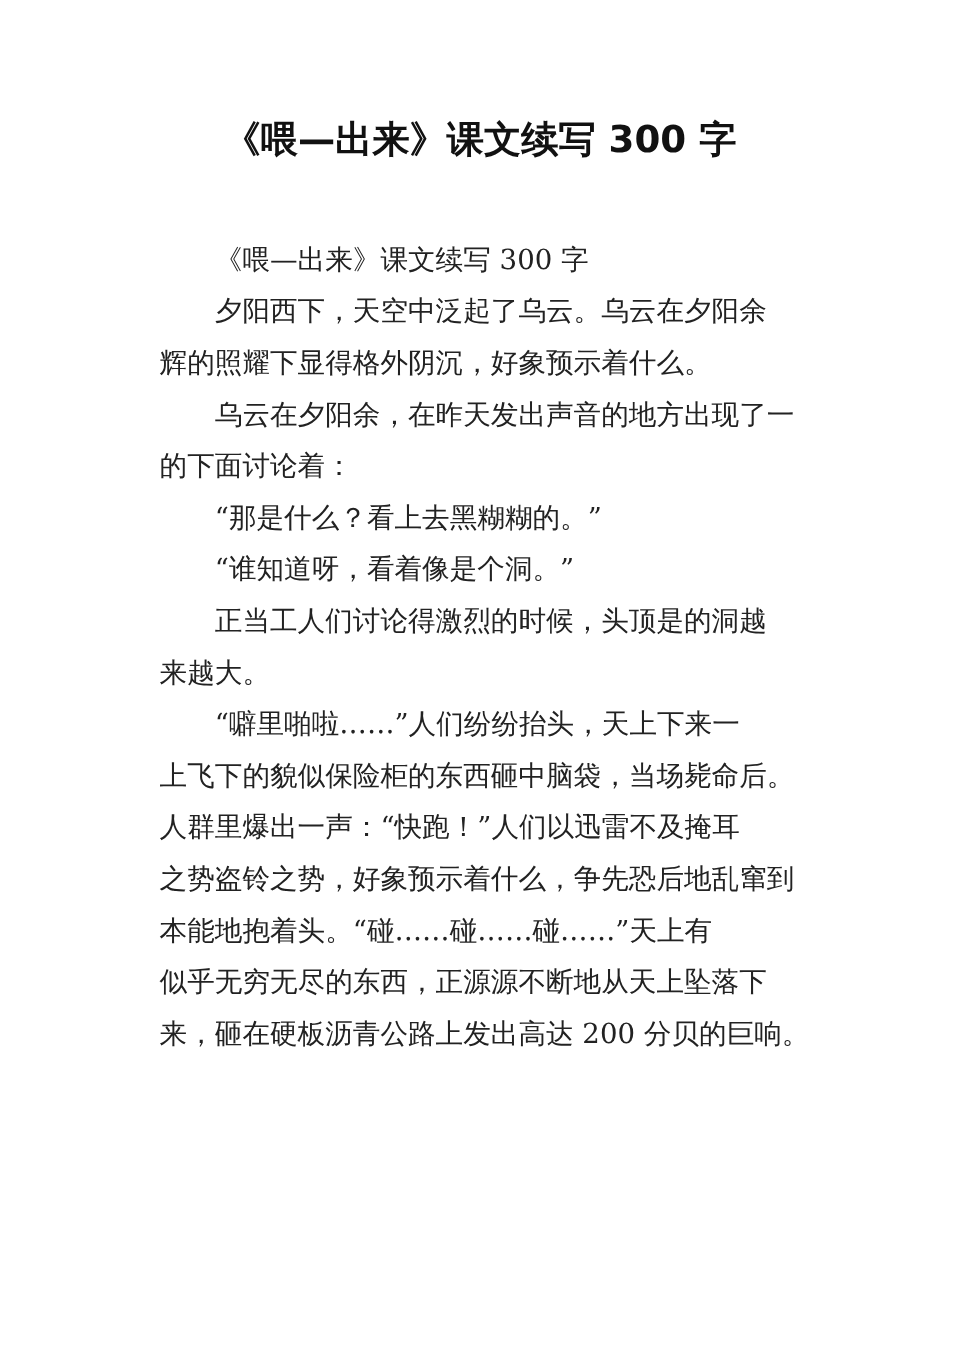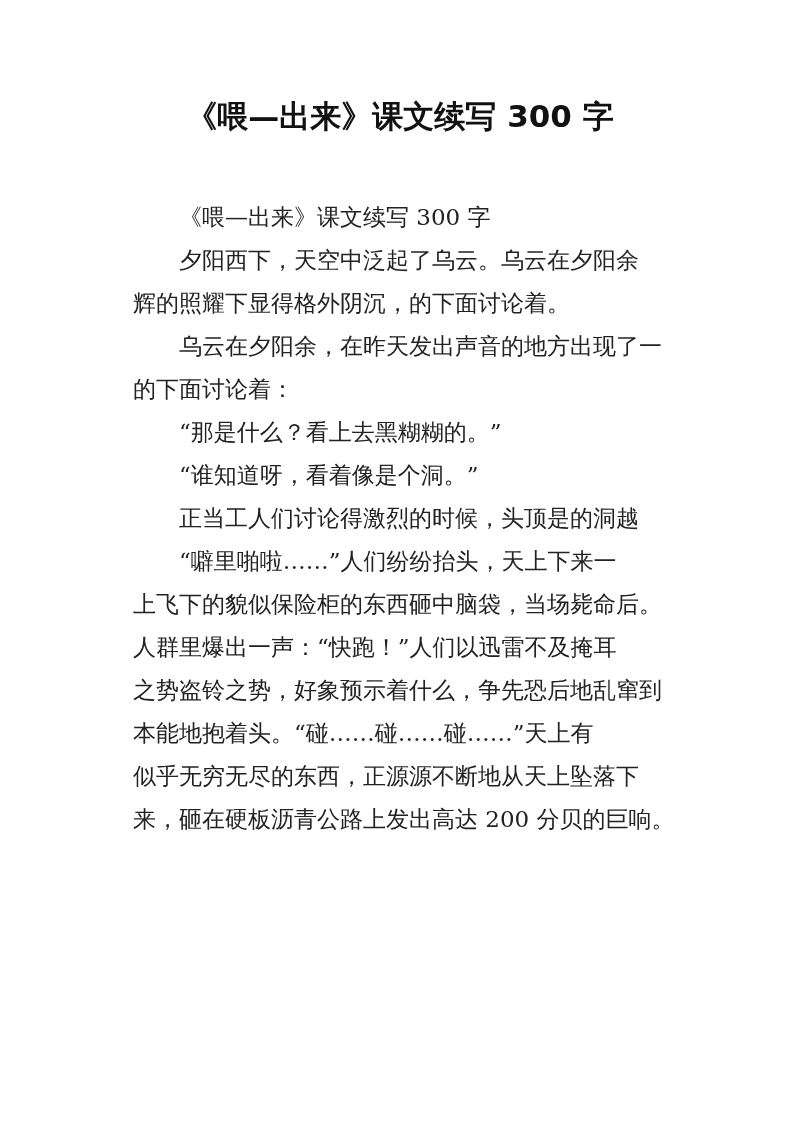--- a/index.html
+++ b/index.html
@@ -18,26 +18,27 @@
   .indent { padding-left: 46px; }
 </style>
 </head>
 <body>
 
 <div class="page">
   <div class="title">《喂—出来》课文续写 300 字</div>
   <div class="body-text">
     <div class="line indent">《喂—出来》课文续写 300 字</div>
     <div class="line indent">夕阳西下，天空中泛起了乌云。乌云在夕阳余</div>
-    <div class="line">辉的照耀下显得格外阴沉，的下面讨论着。</div>
+    <div class="line">辉的照耀下显得格外阴沉，好象预示着什么。</div>
     <div class="line indent">乌云在夕阳余，在昨天发出声音的地方出现了一</div>
     <div class="line">的下面讨论着：</div>
     <div class="line indent">“那是什么？看上去黑糊糊的。”</div>
     <div class="line indent">“谁知道呀，看着像是个洞。”</div>
     <div class="line indent">正当工人们讨论得激烈的时候，头顶是的洞越</div>
+    <div class="line">来越大。</div>
     <div class="line indent">“噼里啪啦……”人们纷纷抬头，天上下来一</div>
     <div class="line">上飞下的貌似保险柜的东西砸中脑袋，当场毙命后。</div>
     <div class="line">人群里爆出一声：“快跑！”人们以迅雷不及掩耳</div>
     <div class="line">之势盗铃之势，好象预示着什么，争先恐后地乱窜到</div>
     <div class="line">本能地抱着头。“碰……碰……碰……”天上有</div>
     <div class="line">似乎无穷无尽的东西，正源源不断地从天上坠落下</div>
     <div class="line">来，砸在硬板沥青公路上发出高达 200 分贝的巨响。</div>
   </div>
 </div>
 

